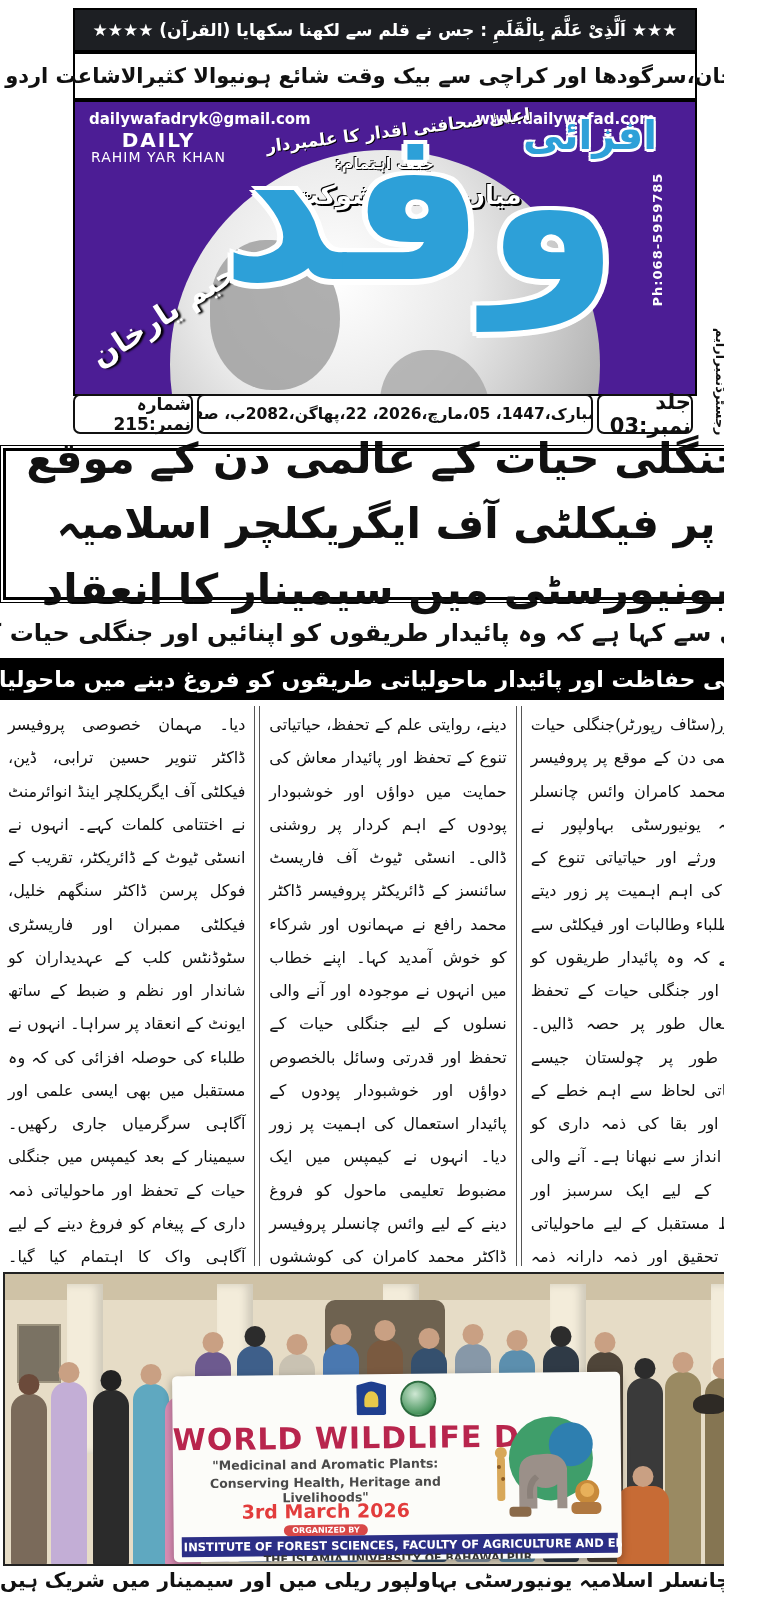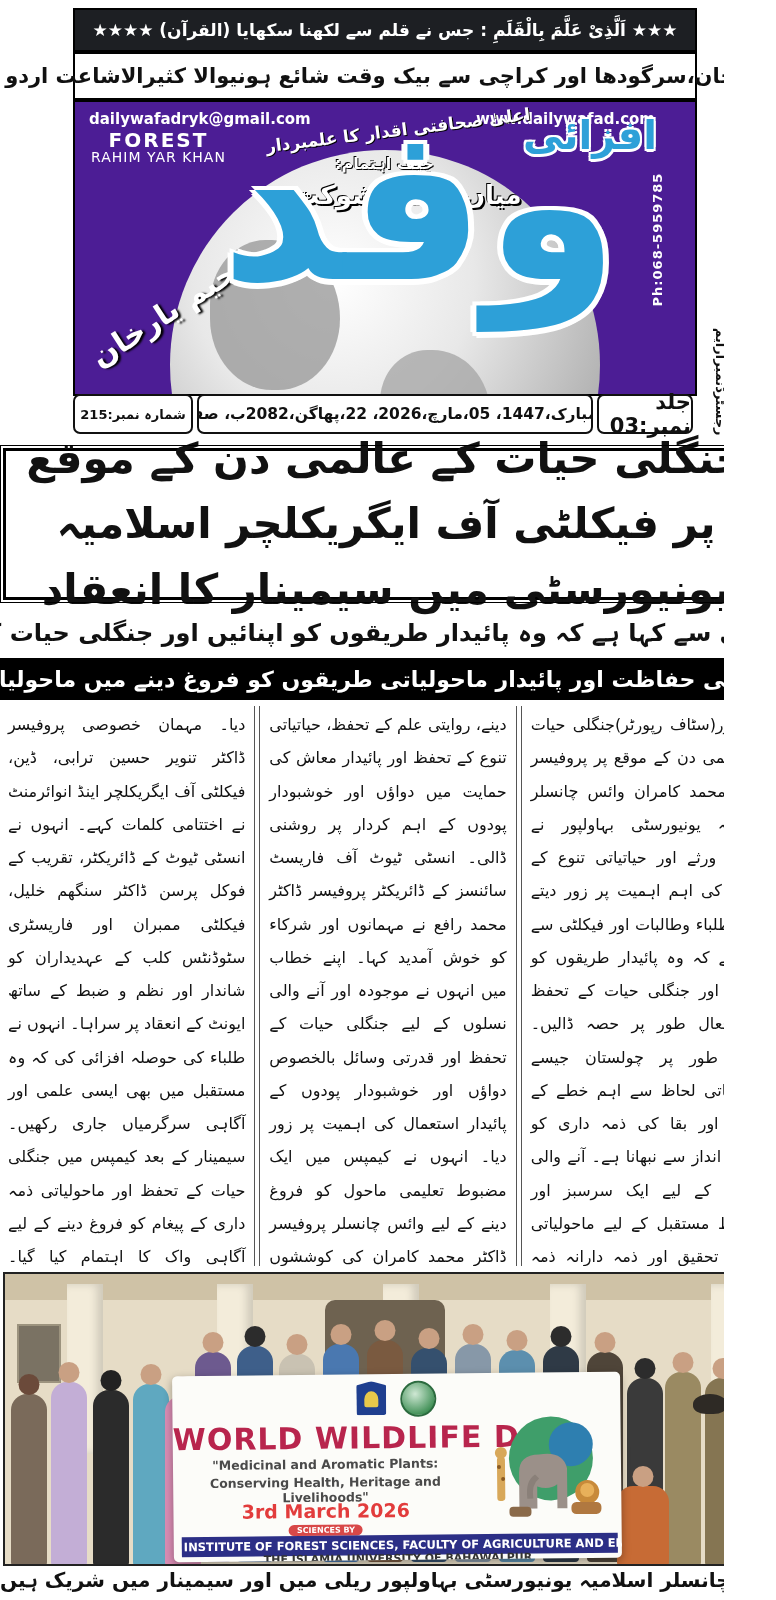--- a/index.html
+++ b/index.html
@@ -50,21 +50,21 @@
   .strip-reg{position:absolute;left:660px;top:368px;width:120px;font-size:13px;font-weight:bold;
              transform:rotate(90deg);transform-origin:center;white-space:nowrap;}
 
   
   .date-bar{position:absolute;left:73px;top:394px;width:620px;height:40px;display:flex;direction:rtl;
             gap:4px;align-items:stretch;}
   .date-cell{border:2px solid #111;border-radius:7px;background:#fff;display:flex;
              align-items:center;justify-content:center;font-weight:bold;}
   .date-cell.vol{width:92px;font-size:21px;}
   .date-cell.mid{flex:1;font-size:15.5px;white-space:nowrap;overflow:hidden;}
-  .date-cell.iss{width:116px;font-size:13px;}
+  .date-cell.iss{width:116px;font-size:17px;}
 
   
   .headline-box{position:absolute;left:3px;top:448px;width:766px;height:152px;border:3px solid #000;
                 outline:1px solid #000;outline-offset:2px;display:flex;align-items:center;justify-content:center;
                 padding:2px 8px;box-sizing:border-box;}
   .headline-box h1{margin:0;font-size:42px;line-height:1.55;font-weight:bold;text-align:center;}
 
   .subhead1{position:absolute;left:0;top:610px;width:776px;height:46px;display:flex;
             align-items:center;justify-content:center;}
   .subhead1 span{font-size:24px;font-weight:bold;white-space:nowrap;}
@@ -131,21 +131,21 @@
   <div class="masthead">
     <div class="globe">
       <div class="continent" style="left:40px;top:90px;width:130px;height:150px;"></div>
       <div class="continent" style="left:210px;top:200px;width:110px;height:120px;background:#a8a8a8;"></div>
 
     </div>
     <span class="mast-email">dailywafadryk@gmail.com</span>
     <span class="mast-web">www.dailywafad.com</span>
     <span class="mast-slogan rtl">اعلیٰ صحافتی اقدار کا علمبردار</span>
     <div class="brand-en">
-      <div class="d">FOREST</div>
+      <div class="d">DAILY</div>
       <div class="c">RAHIM YAR KHAN</div>
     </div>
     <span class="daily-ur rtl">افزائی</span>
     <span class="city-ur rtl">رحیم یارخان</span>
     <span class="chief-label rtl">چیف اہتمام:</span>
     <span class="chief-name rtl">میاں محمد شوکت</span>
     <span class="brand-ur rtl">وفد</span>
     <span class="mast-phone">Ph:068-5959785</span>
   </div>
 
@@ -215,21 +215,21 @@
 
     <div class="banner">
       <div class="banner-logos">
         <div class="logo-crest"></div>
         <div class="logo-round"></div>
       </div>
       <div class="banner-title">WORLD WILDLIFE DAY</div>
       <div class="banner-sub" style="top:82px;">"Medicinal and Aromatic Plants:</div>
       <div class="banner-sub" style="top:100px;">Conserving Health, Heritage and Livelihoods"</div>
       <div class="banner-date">3rd March 2026</div>
-      <div class="banner-org">SCIENCES BY</div>
+      <div class="banner-org">ORGANIZED BY</div>
       <div class="banner-navy">INSTITUTE OF FOREST SCIENCES, FACULTY OF AGRICULTURE AND ENVIRONMENT</div>
       <div class="banner-univ">THE ISLAMIA UNIVERSITY OF BAHAWALPUR</div>
       <svg class="wildlife" viewBox="0 0 132 118">
         <circle cx="72" cy="48" r="42" fill="#3f9e6a"></circle>
         <circle cx="92" cy="34" r="22" fill="#2e7fb0"></circle>
         <path d="M40 98 L40 62 Q40 44 60 44 Q84 40 88 58 L88 98 L78 98 L78 74 Q70 80 58 76 L58 98 Z" fill="#9b9089"></path>
         <path d="M56 64 q-10 6 -8 24 l6 0 q-2 -14 6 -20z" fill="#8a8079"></path>
         <rect x="18" y="46" width="8" height="44" rx="3" fill="#d8a85a"></rect>
         <circle cx="22" cy="42" r="6" fill="#d8a85a"></circle>
         <circle cx="20" cy="56" r="2" fill="#8a5a22"></circle>

